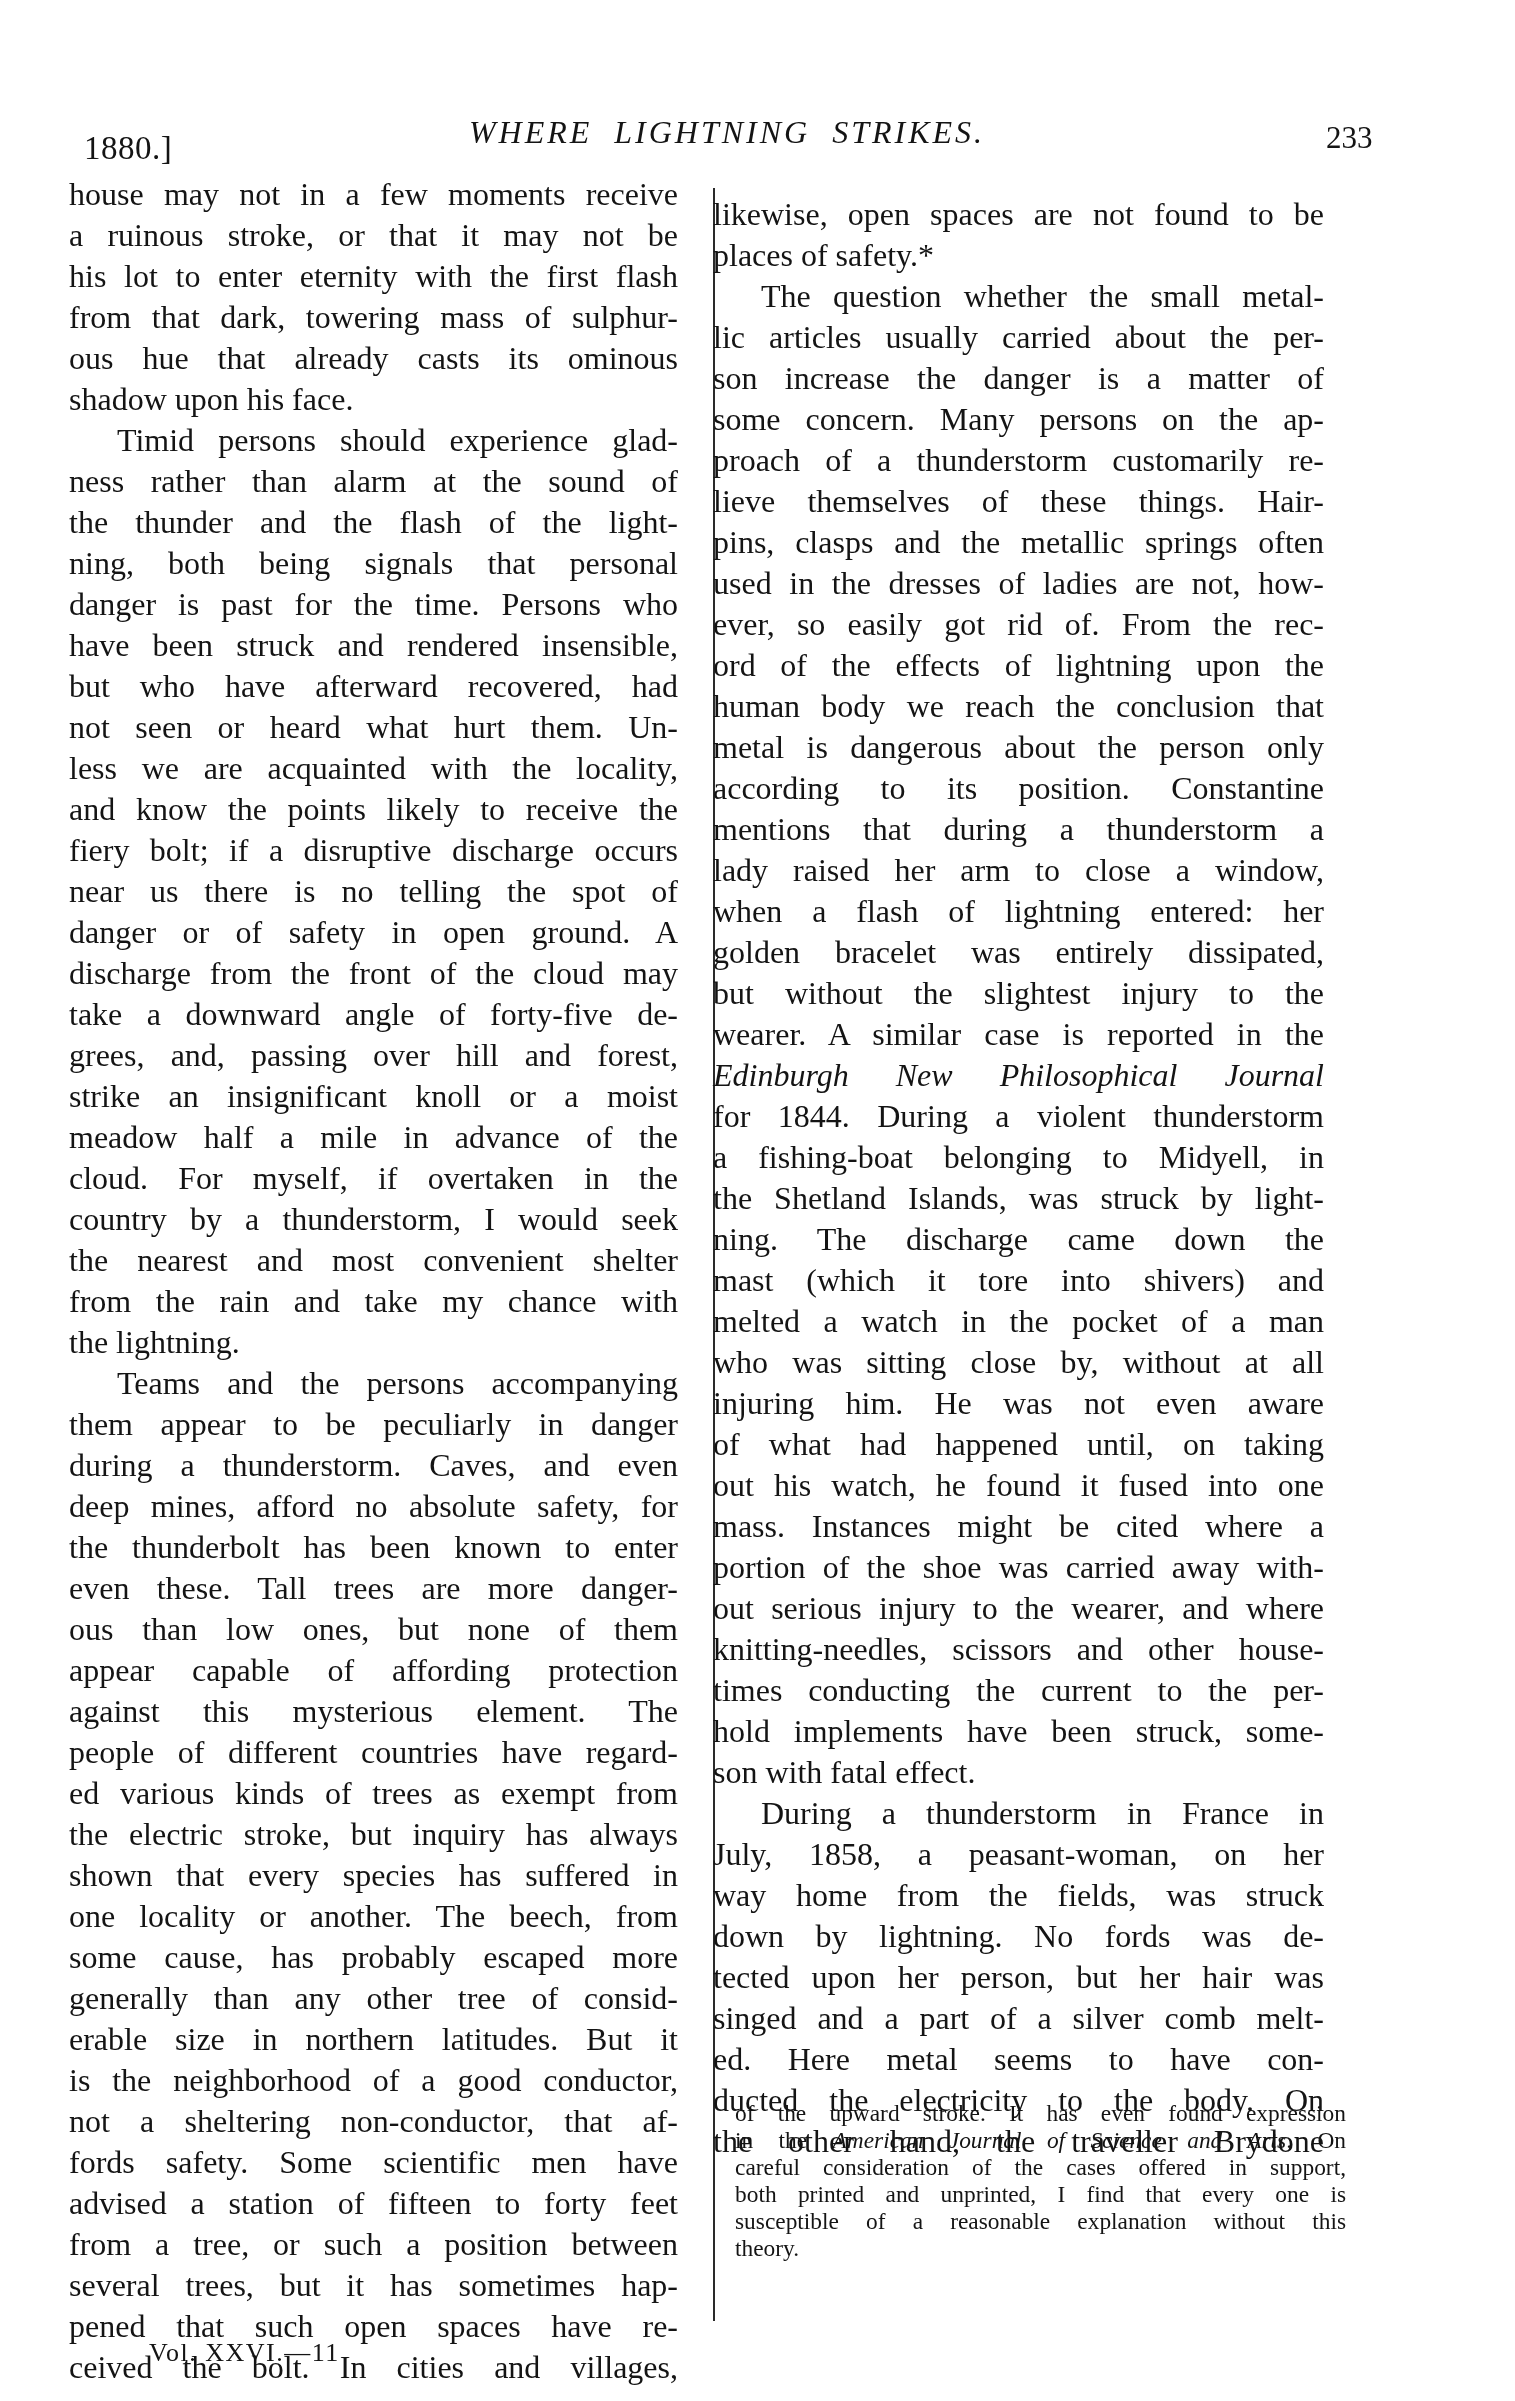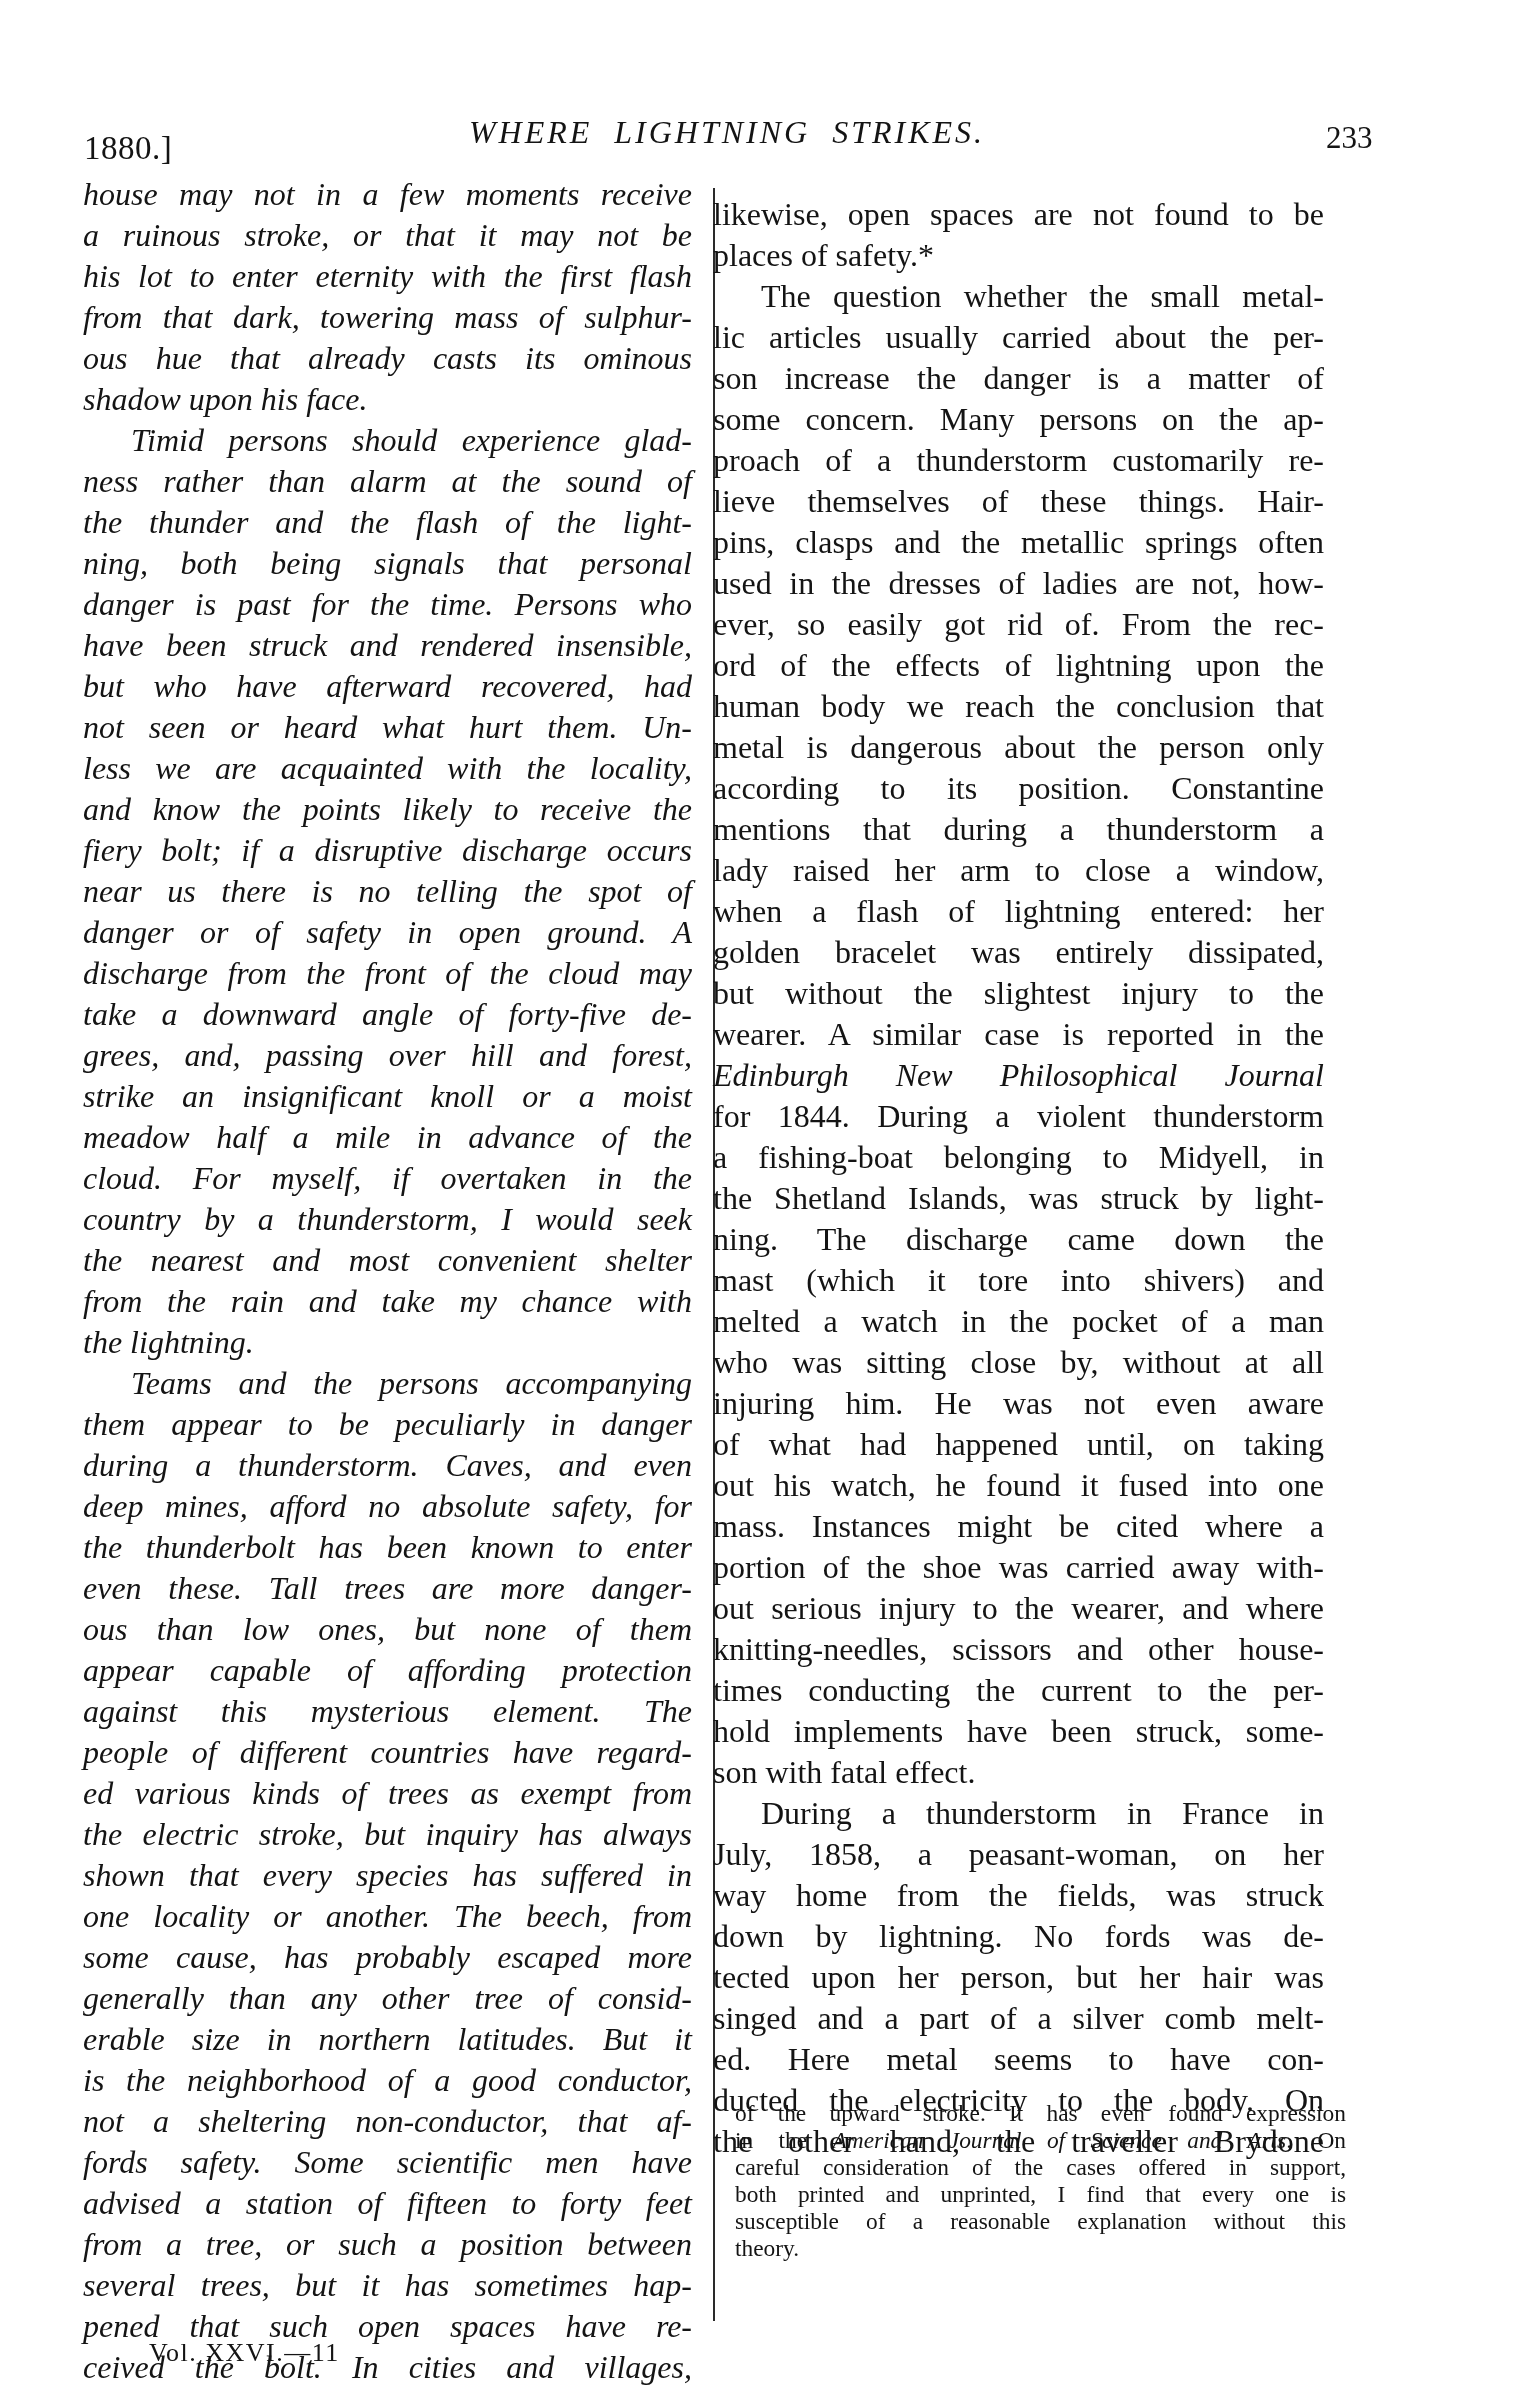--- a/index.html
+++ b/index.html
@@ -13,21 +13,21 @@
   .rh-year { position: absolute; left: 84px; top: 15px; font-size: 33px; letter-spacing: 0.5px; margin-top: 16px; }
   .rh-title {
     position: absolute; left: 3px; width: 1448px; text-align: center; top: 15px;
     font-size: 32px; font-style: italic; letter-spacing: 3px; word-spacing: 11px;
   }
   .rh-page { position: absolute; left: 1326px; top: 21px; font-size: 31px; }
 
   .column {
     position: absolute; top: 174px; font-size: 32px; line-height: 41px;
   }
-  .col-left { left: 83px; width: 609px; font-style: italic; }
+  .col-left { left: 69px; width: 609px; }
   .col-right { left: 713px; width: 611px; margin-top: 20px; }
   .line {
     display: block; text-align: justify; text-align-last: justify; white-space: nowrap;
     height: 41px;
   }
   .line.last { text-align-last: left; }
   .line.indent { padding-left: 48px; }
   .divider {
     position: absolute; left: 713px; top: 188px; width: 1.5px; height: 2133px;
     background: #2a2a2a;

